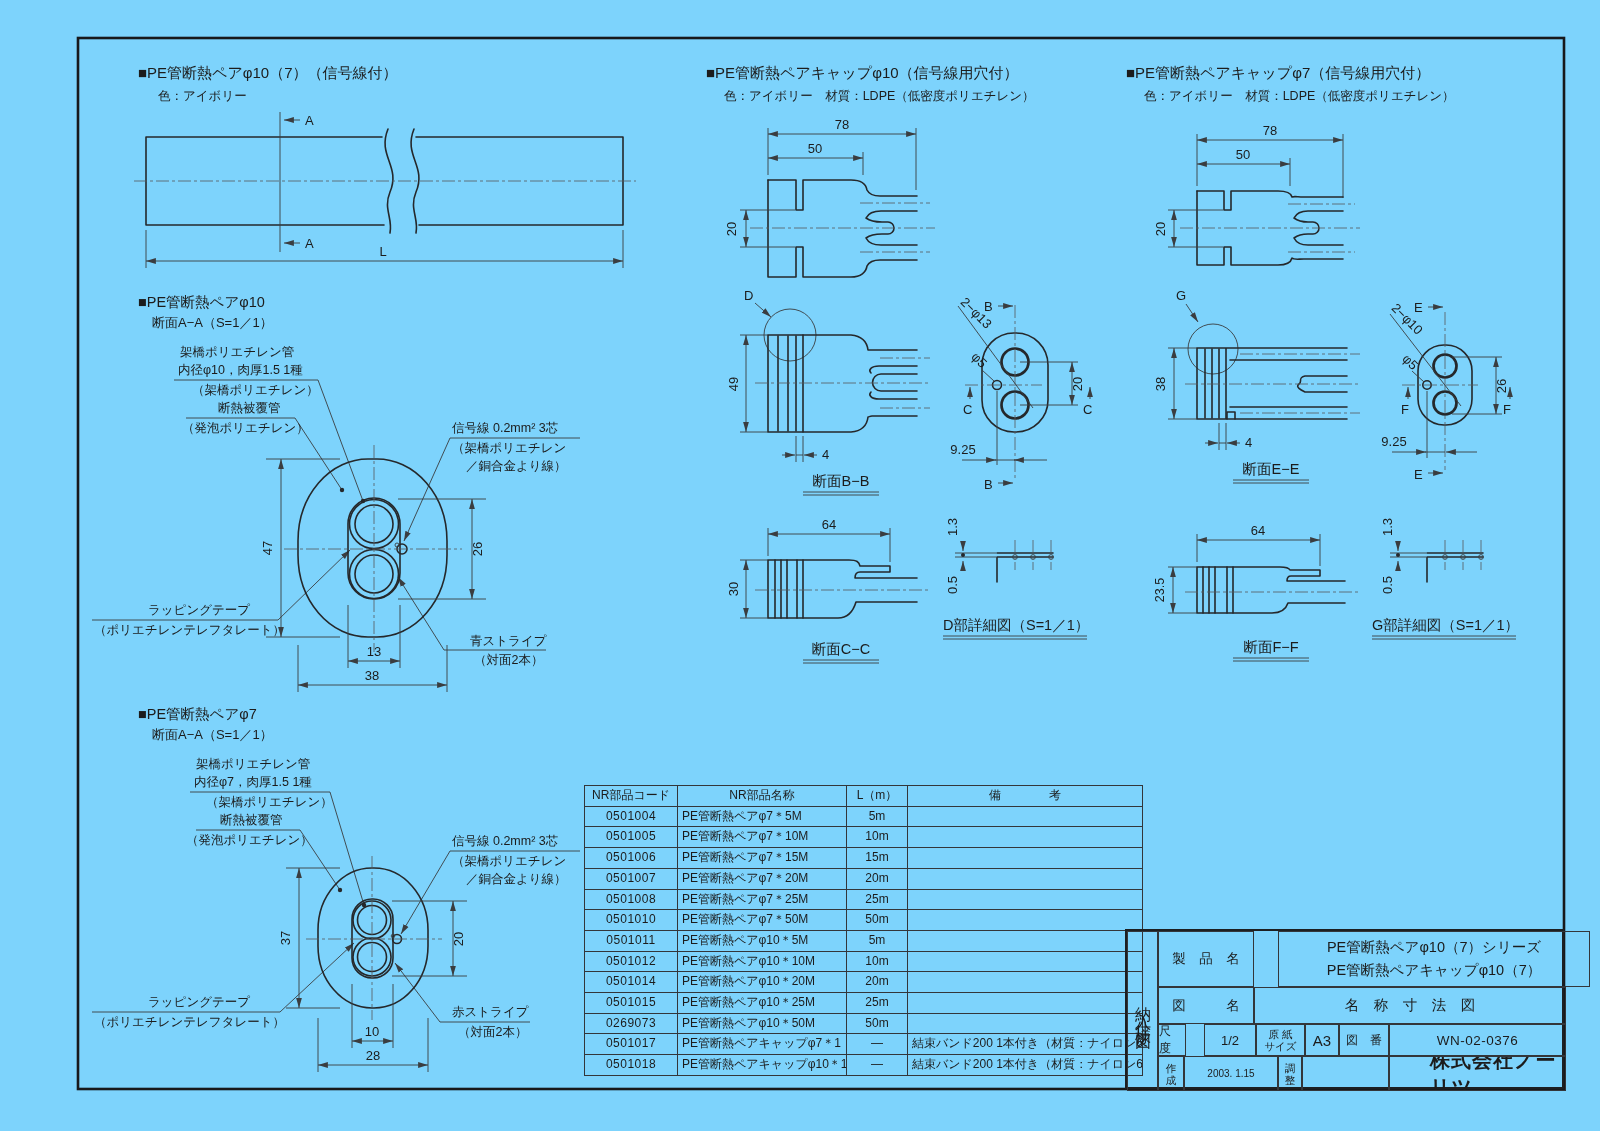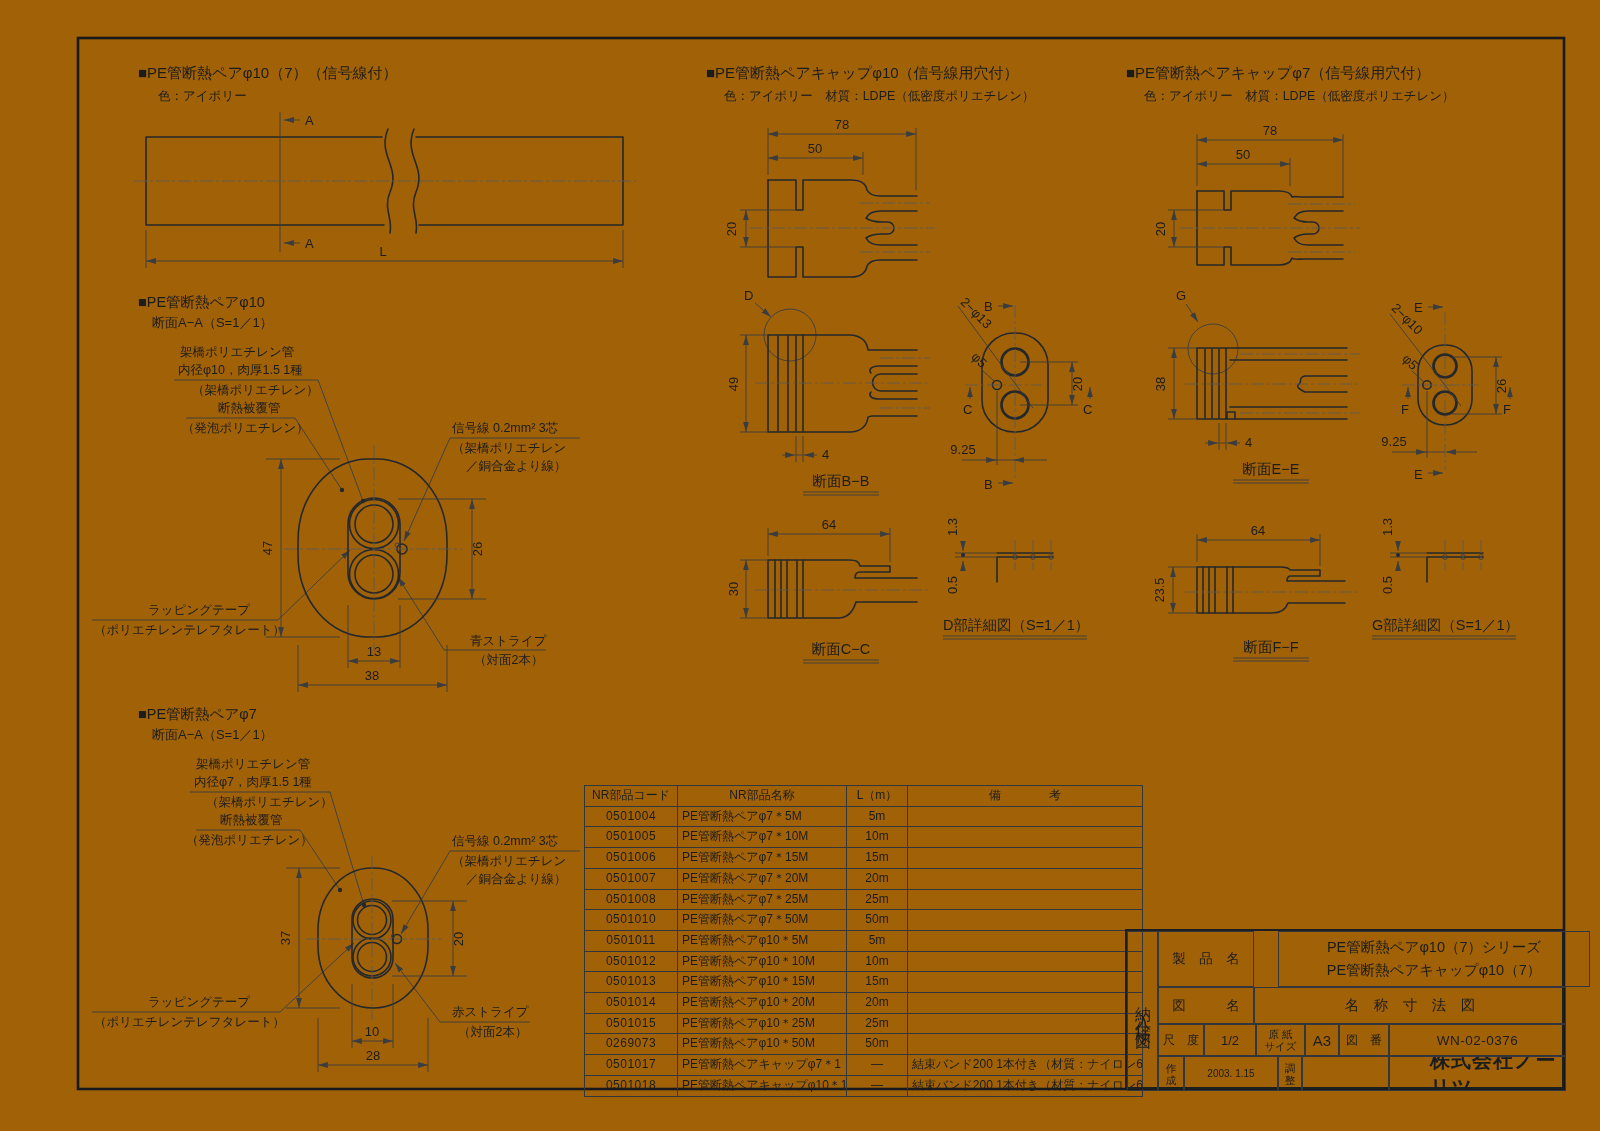--- a/index.html
+++ b/index.html
@@ -1,16 +1,16 @@
 <!DOCTYPE html>
 <html><head>
 <meta charset="utf-8">
 <style>
   html,body{margin:0;padding:0;background:#e8e8e8;}
-  #canvas{position:relative;width:1600px;height:1131px;background:#a16207;overflow:hidden;
+  #canvas{position:relative;width:1600px;height:1131px;background:#7dd3fc;overflow:hidden;
           font-family:"Liberation Sans","DejaVu Sans",sans-serif;color:#1c1c1c;}
   svg{position:absolute;left:0;top:0;}
   svg text{font-family:"Liberation Sans","DejaVu Sans",sans-serif;fill:#1c1c1c;}
   .ol{fill:none;stroke:#25282b;stroke-width:1.6;stroke-linejoin:round;stroke-linecap:round;}
   .ol2{fill:none;stroke:#25282b;stroke-width:2.7;}
   .thin{fill:none;stroke:#3a3d40;stroke-width:0.9;}
   .dim{fill:none;stroke:#3a3d40;stroke-width:0.9;}
   .cl{fill:none;stroke:#55585b;stroke-width:0.8;stroke-dasharray:13 3 3 3;}
   .dot{fill:#25282b;stroke:none;}
   .t15{font-size:15px;} .t14{font-size:14.5px;} .t13{font-size:13px;} .t12{font-size:12.5px;}
@@ -392,26 +392,20 @@
           <td class="c-len">5m</td>
           <td class="c-note"></td>
         </tr>
   <tr>
           <td class="c-code">0501012</td>
           <td class="c-name">PE管断熱ペアφ10＊10M</td>
           <td class="c-len">10m</td>
           <td class="c-note"></td>
         </tr>
   <tr>
-          <td class="c-code">0501013</td>
-          <td class="c-name">PE管断熱ペアφ10＊15M</td>
-          <td class="c-len">15m</td>
-          <td class="c-note"></td>
-        </tr>
-  <tr>
           <td class="c-code">0501014</td>
           <td class="c-name">PE管断熱ペアφ10＊20M</td>
           <td class="c-len">20m</td>
           <td class="c-note"></td>
         </tr>
   <tr>
           <td class="c-code">0501015</td>
           <td class="c-name">PE管断熱ペアφ10＊25M</td>
           <td class="c-len">25m</td>
           <td class="c-note"></td>
@@ -442,21 +436,21 @@
 
   <div class="tb-cell" style="left:31px;top:0;width:96px;height:56px;font-size:13.5px;">製　品　名</div>
   <div class="tb-cell tb-product" style="left:127px;top:0;width:312px;height:56px;margin-left:24px;">
     <span>PE管断熱ペアφ10（7）シリーズ</span>
     <span>PE管断熱ペアキャップφ10（7）</span>
   </div>
 
   <div class="tb-cell" style="left:31px;top:56px;width:96px;height:37px;font-size:13.5px;">図　　　名</div>
   <div class="tb-cell" style="left:127px;top:56px;width:312px;height:37px;font-size:14.5px;">名　称　寸　法　図</div>
 
-  <div class="tb-cell" style="left:31px;top:93px;width:46px;height:32px;font-size:12px;">尺　度</div>
+  <div class="tb-cell" style="left:31px;top:93px;width:28px;height:32px;font-size:12px;">尺　度</div>
   <div class="tb-cell" style="left:77px;top:93px;width:52px;height:32px;font-size:13px;">1/2</div>
   <div class="tb-cell tb-two-line" style="left:129px;top:93px;width:49px;height:32px;">
     <span>原 紙</span>
     <span>サイズ</span>
   </div>
   <div class="tb-cell" style="left:178px;top:93px;width:34px;height:32px;font-size:15px;">A3</div>
   <div class="tb-cell" style="left:212px;top:93px;width:50px;height:32px;font-size:12px;">図　番</div>
   <div class="tb-cell" style="left:262px;top:93px;width:177px;height:32px;font-size:13.5px;letter-spacing:0.5px;">WN-02-0376</div>
 
   <div class="tb-cell tb-two-line" style="left:31px;top:125px;width:26px;height:35px;">

